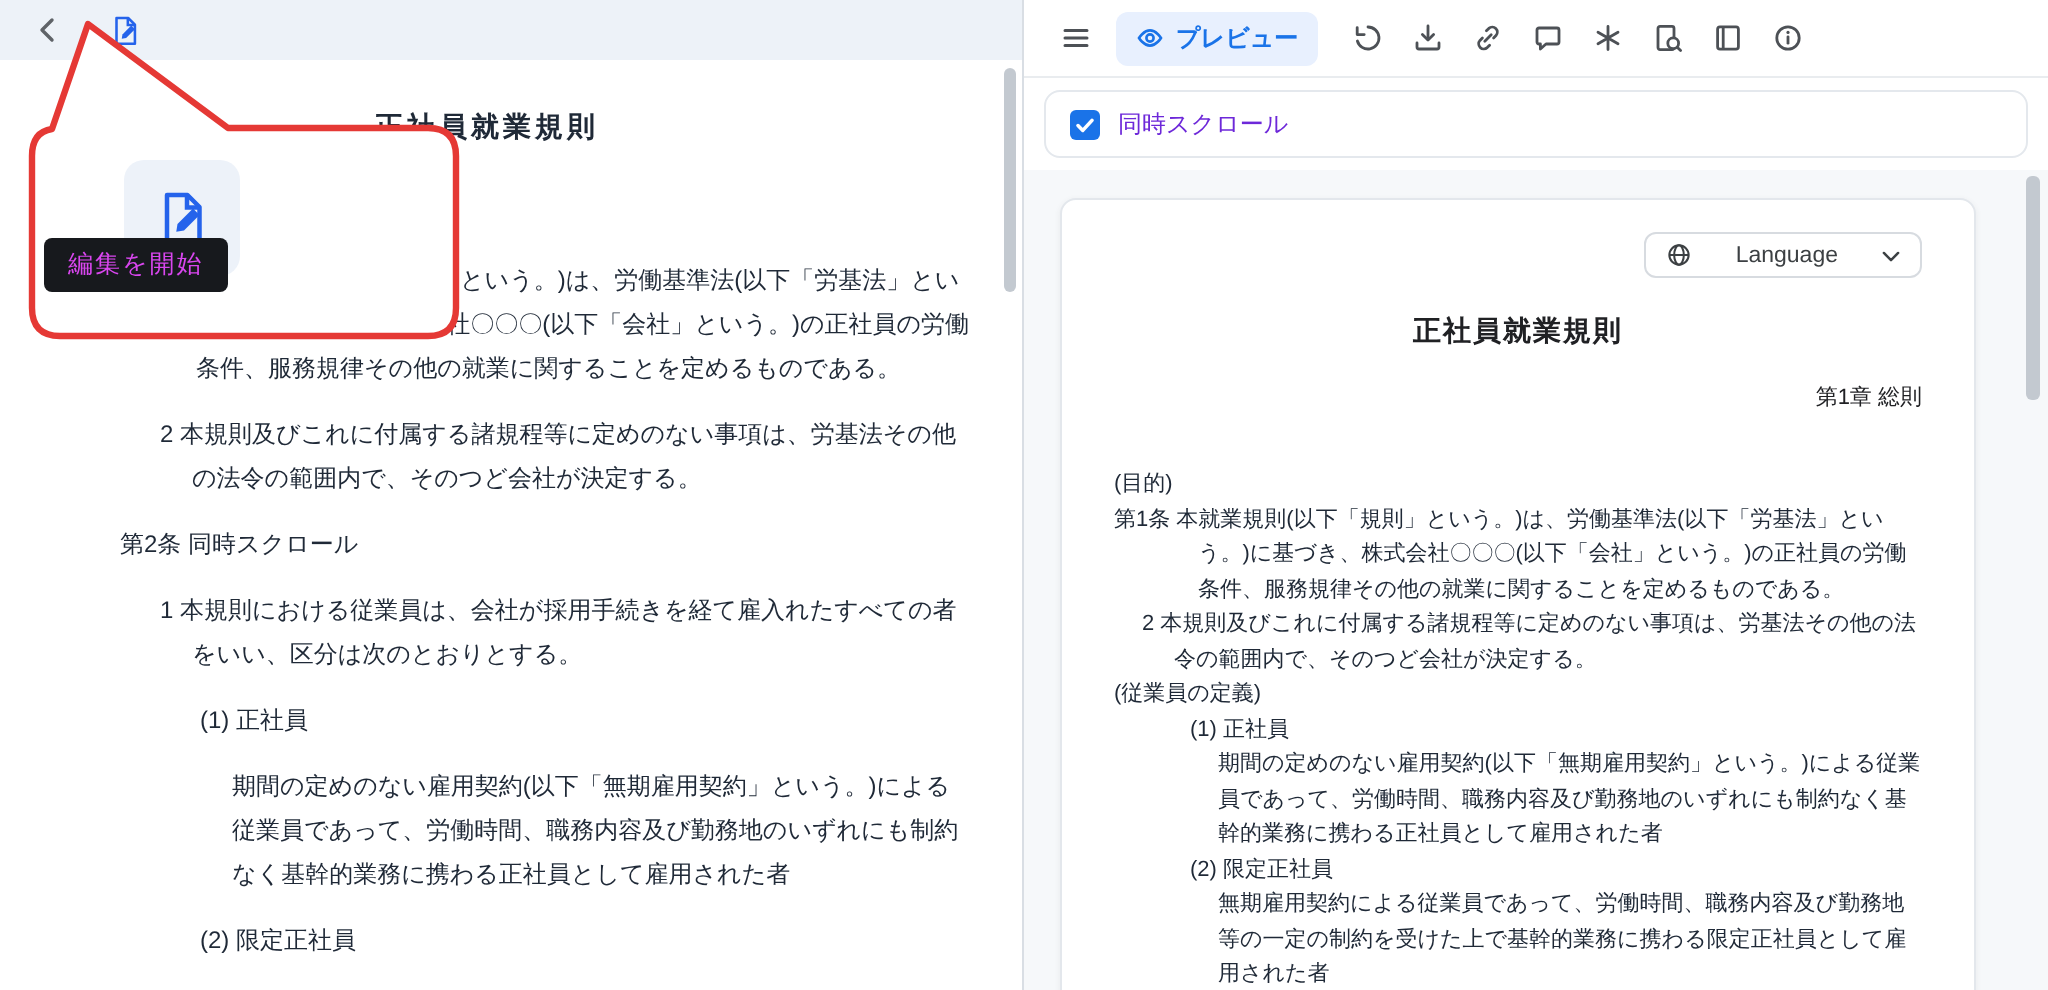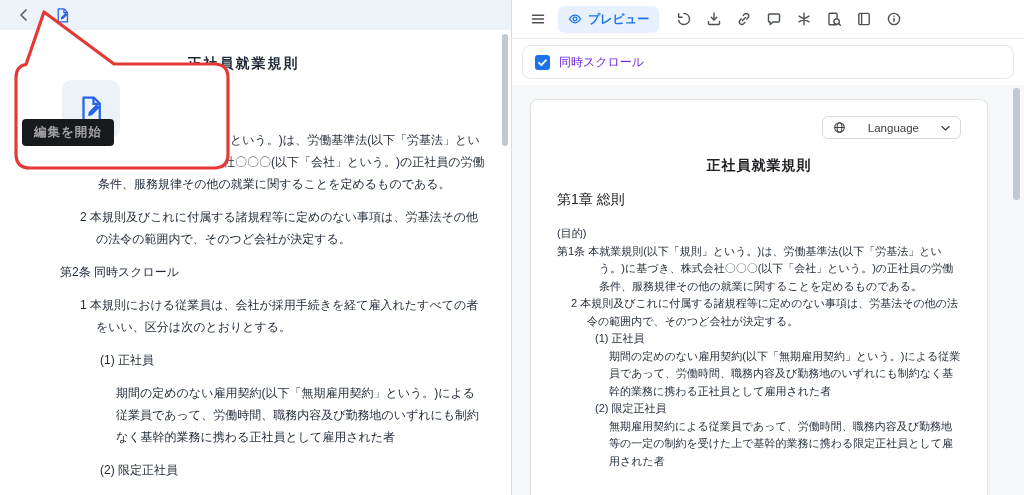--- a/index.html
+++ b/index.html
@@ -24,36 +24,36 @@
   .l-body{padding-left:56px}
 
   .scroll-thumb{position:absolute;background:#c3c9d0;border-radius:3px;cursor:pointer}
   .left-thumb{right:3px;top:34px;width:6px;height:112px}
   .right-thumb{right:4px;top:88px;width:7px;height:112px}
 
   
   .callout{position:absolute;left:0;top:0;width:245px;height:182px;z-index:5}
   .callout .bubble{position:absolute;left:8px;top:6px;width:230px;height:168px}
   .callout-tile{position:absolute;left:62px;top:80px;width:58px;height:58px;background:#edf2f9;border-radius:10px;display:flex;align-items:center;justify-content:center}
-  .callout-tooltip{position:absolute;left:22px;top:119px;background:#17191d;color:#a3a3a3;font-size:12.5px;font-weight:bold;padding:5px 12px;border-radius:4px;letter-spacing:1px;white-space:nowrap}
+  .callout-tooltip{position:absolute;left:22px;top:119px;background:#17191d;color:#d946ef;font-size:12.5px;font-weight:normal;padding:5px 12px;border-radius:4px;letter-spacing:1px;white-space:nowrap}
 
   
   .right-pane{flex:1;height:100%;display:flex;flex-direction:column;position:relative;min-width:0;background:#fff}
   .right-toolbar{height:38px;background:#fff;border-bottom:1px solid #e9ecef;display:flex;align-items:center;padding:0 12px;gap:3px;flex-shrink:0}
   .tool-btn{width:27px;height:26px;color:#4d5156}
   .preview-tab{display:flex;align-items:center;gap:6px;background:#e8f0fe;color:#1a73e8;font-size:12px;font-weight:600;padding:5px 10px;border-radius:6px;margin:0 8px 0 4px;border:none;cursor:pointer}
   .sync-bar{margin:6px 10px;border:1px solid #e4e8ed;border-radius:8px;height:32px;display:flex;align-items:center;gap:9px;padding:0 12px;background:#fff;flex-shrink:0}
   .checkbox{width:15px;height:15px;background:#1a73e8;border-radius:3px;display:flex;align-items:center;justify-content:center;cursor:pointer;flex-shrink:0}
   .sync-label{color:#6d28d9;font-size:12px}
   .preview-area{flex:1;background:#f6f8fa;overflow:hidden;position:relative;padding-top:14px}
   .preview-card{width:458px;margin-left:18px;background:#fff;border:1px solid #e3e7ec;border-radius:8px;box-shadow:0 1px 3px rgba(60,64,67,.08);padding:16px 26px 28px;box-sizing:border-box;height:640px}
   .lang-row{display:flex;justify-content:flex-end}
   .lang-btn{display:flex;align-items:center;gap:22px;border:1px solid #d7dbe0;background:#fff;border-radius:6px;padding:4px 10px;font-size:11.5px;color:#3c4043;cursor:pointer}
   .preview-title{font-size:14px;font-weight:bold;text-align:center;margin:18px 0 16px;letter-spacing:1px}
-  .preview-chapter{font-size:14px;text-align:left;margin:0 0 16px}
+  .preview-chapter{font-size:11px;text-align:right;margin:0 0 28px}
   .preview-body{font-size:11px;line-height:17.5px;color:#1f2937}
   .preview-body .line{margin:0}
   .r-label{margin-top:12px}
   .preview-body .line:first-child{margin-top:0}
   .r-article{padding-left:42px;text-indent:-42px}
   .r-clause{padding-left:30px;text-indent:-16px}
   .r-item{padding-left:38px;margin-top:4px}
   .r-body{padding-left:52px}
   svg{display:block}
 </style>
@@ -202,20 +202,21 @@
                 <path d="M1 2.8l4 4 4-4"></path>
               </svg>
           </button>
         </div>
         <h2 class="preview-title">正社員就業規則</h2>
         <div class="preview-chapter">第1章 総則</div>
         <div class="preview-body">
             <div class="line r-label">(目的)</div>
             <div class="line r-article">第1条 本就業規則(以下「規則」という。)は、労働基準法(以下「労基法」という。)に基づき、株式会社〇〇〇(以下「会社」という。)の正社員の労働条件、服務規律その他の就業に関することを定めるものである。</div>
             <div class="line r-clause">2 本規則及びこれに付属する諸規程等に定めのない事項は、労基法その他の法令の範囲内で、そのつど会社が決定する。</div>
+            <div class="line r-label">(従業員の定義)</div>
             <div class="line r-item">(1) 正社員</div>
             <div class="line r-body">期間の定めのない雇用契約(以下「無期雇用契約」という。)による従業員であって、労働時間、職務内容及び勤務地のいずれにも制約なく基幹的業務に携わる正社員として雇用された者</div>
             <div class="line r-item">(2) 限定正社員</div>
             <div class="line r-body">無期雇用契約による従業員であって、労働時間、職務内容及び勤務地等の一定の制約を受けた上で基幹的業務に携わる限定正社員として雇用された者</div>
           </div>
       </div>
     </div>
 
     <div class="scroll-thumb right-thumb"></div>
   </section>

